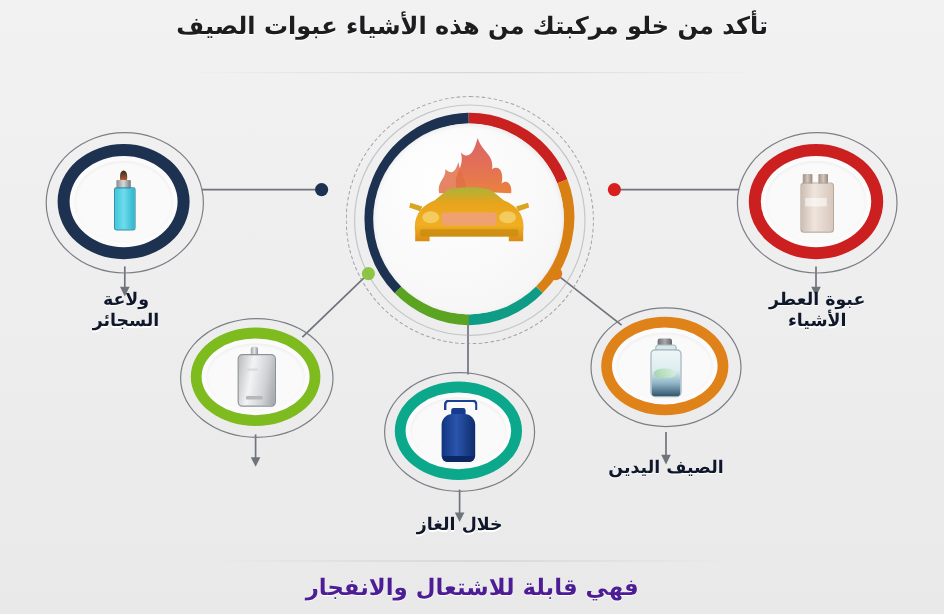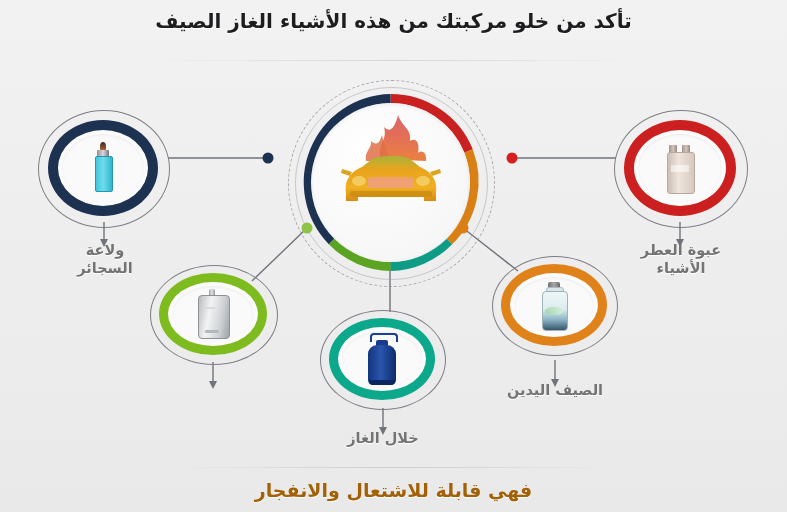--- a/index.html
+++ b/index.html
@@ -27,21 +27,21 @@
   }
 
   
   .footer-rule{
     position:absolute;left:175px;right:175px;top:467px;height:1px;
     background:linear-gradient(90deg,rgba(0,0,0,0) 0%,rgba(120,120,120,.25) 50%,rgba(0,0,0,0) 100%);
   }
   .footer{
     position:absolute;left:0;right:0;top:479px;
     text-align:center;
-    font-size:19px;font-weight:bold;color:#a16207;
+    font-size:19px;font-weight:bold;color:#4c1d95;
     text-shadow:0 1px 0 #ffffff;
     direction:rtl;
   }
 
   
   #links{position:absolute;inset:0;}
 
   
   .node{position:absolute;}
   .ring-outline{
@@ -56,21 +56,21 @@
     display:flex;align-items:center;justify-content:center;
   }
   .ring-inner{
     position:absolute;border-radius:50%;
     background:#fafafa;
     box-shadow:inset 0 1px 3px rgba(0,0,0,.06);
   }
   .icon-wrap{position:relative;z-index:4;}
   .label{
     position:absolute;text-align:center;
-    font-size:14.5px;font-weight:bold;color:#737373;
+    font-size:14.5px;font-weight:bold;color:#0f172a;
     line-height:18px;direction:rtl;
     text-shadow:0 1px 0 #fff;
     white-space:pre-line;
   }
 
   
   #hub{position:absolute;left:283px;top:75px;width:215px;height:215px;}
   .hub-dash{
     position:absolute;left:5px;top:5px;width:205px;height:205px;
     border-radius:50%;
@@ -145,21 +145,21 @@
     background:linear-gradient(90deg,#9fd4a6,#d7eedb);border-radius:50% 50% 40% 40%;opacity:.85;}
 
   
   #car{position:absolute;left:43px;top:26px;z-index:5;}
 </style>
 </head>
 <body>
 
 <div id="stage">
 
-  <div class="title">تأكد من خلو مركبتك من هذه الأشياء الغاز الصيف</div>
+  <div class="title">تأكد من خلو مركبتك من هذه الأشياء عبوات الصيف</div>
   <div class="title-rule"></div>
 
   <svg id="links" width="787" height="512" viewBox="0 0 787 512">
     <g stroke="#6f737a" stroke-width="1.4" fill="none">
       <line x1="268" y1="158" x2="168" y2="158"></line>
       <line x1="512" y1="158" x2="616" y2="158"></line>
       <line x1="307" y1="228" x2="252" y2="281"></line>
       <line x1="390" y1="256" x2="390" y2="312"></line>
       <line x1="463" y1="228" x2="518" y2="271"></line>
       <line x1="104" y1="222" x2="104" y2="240"></line>

